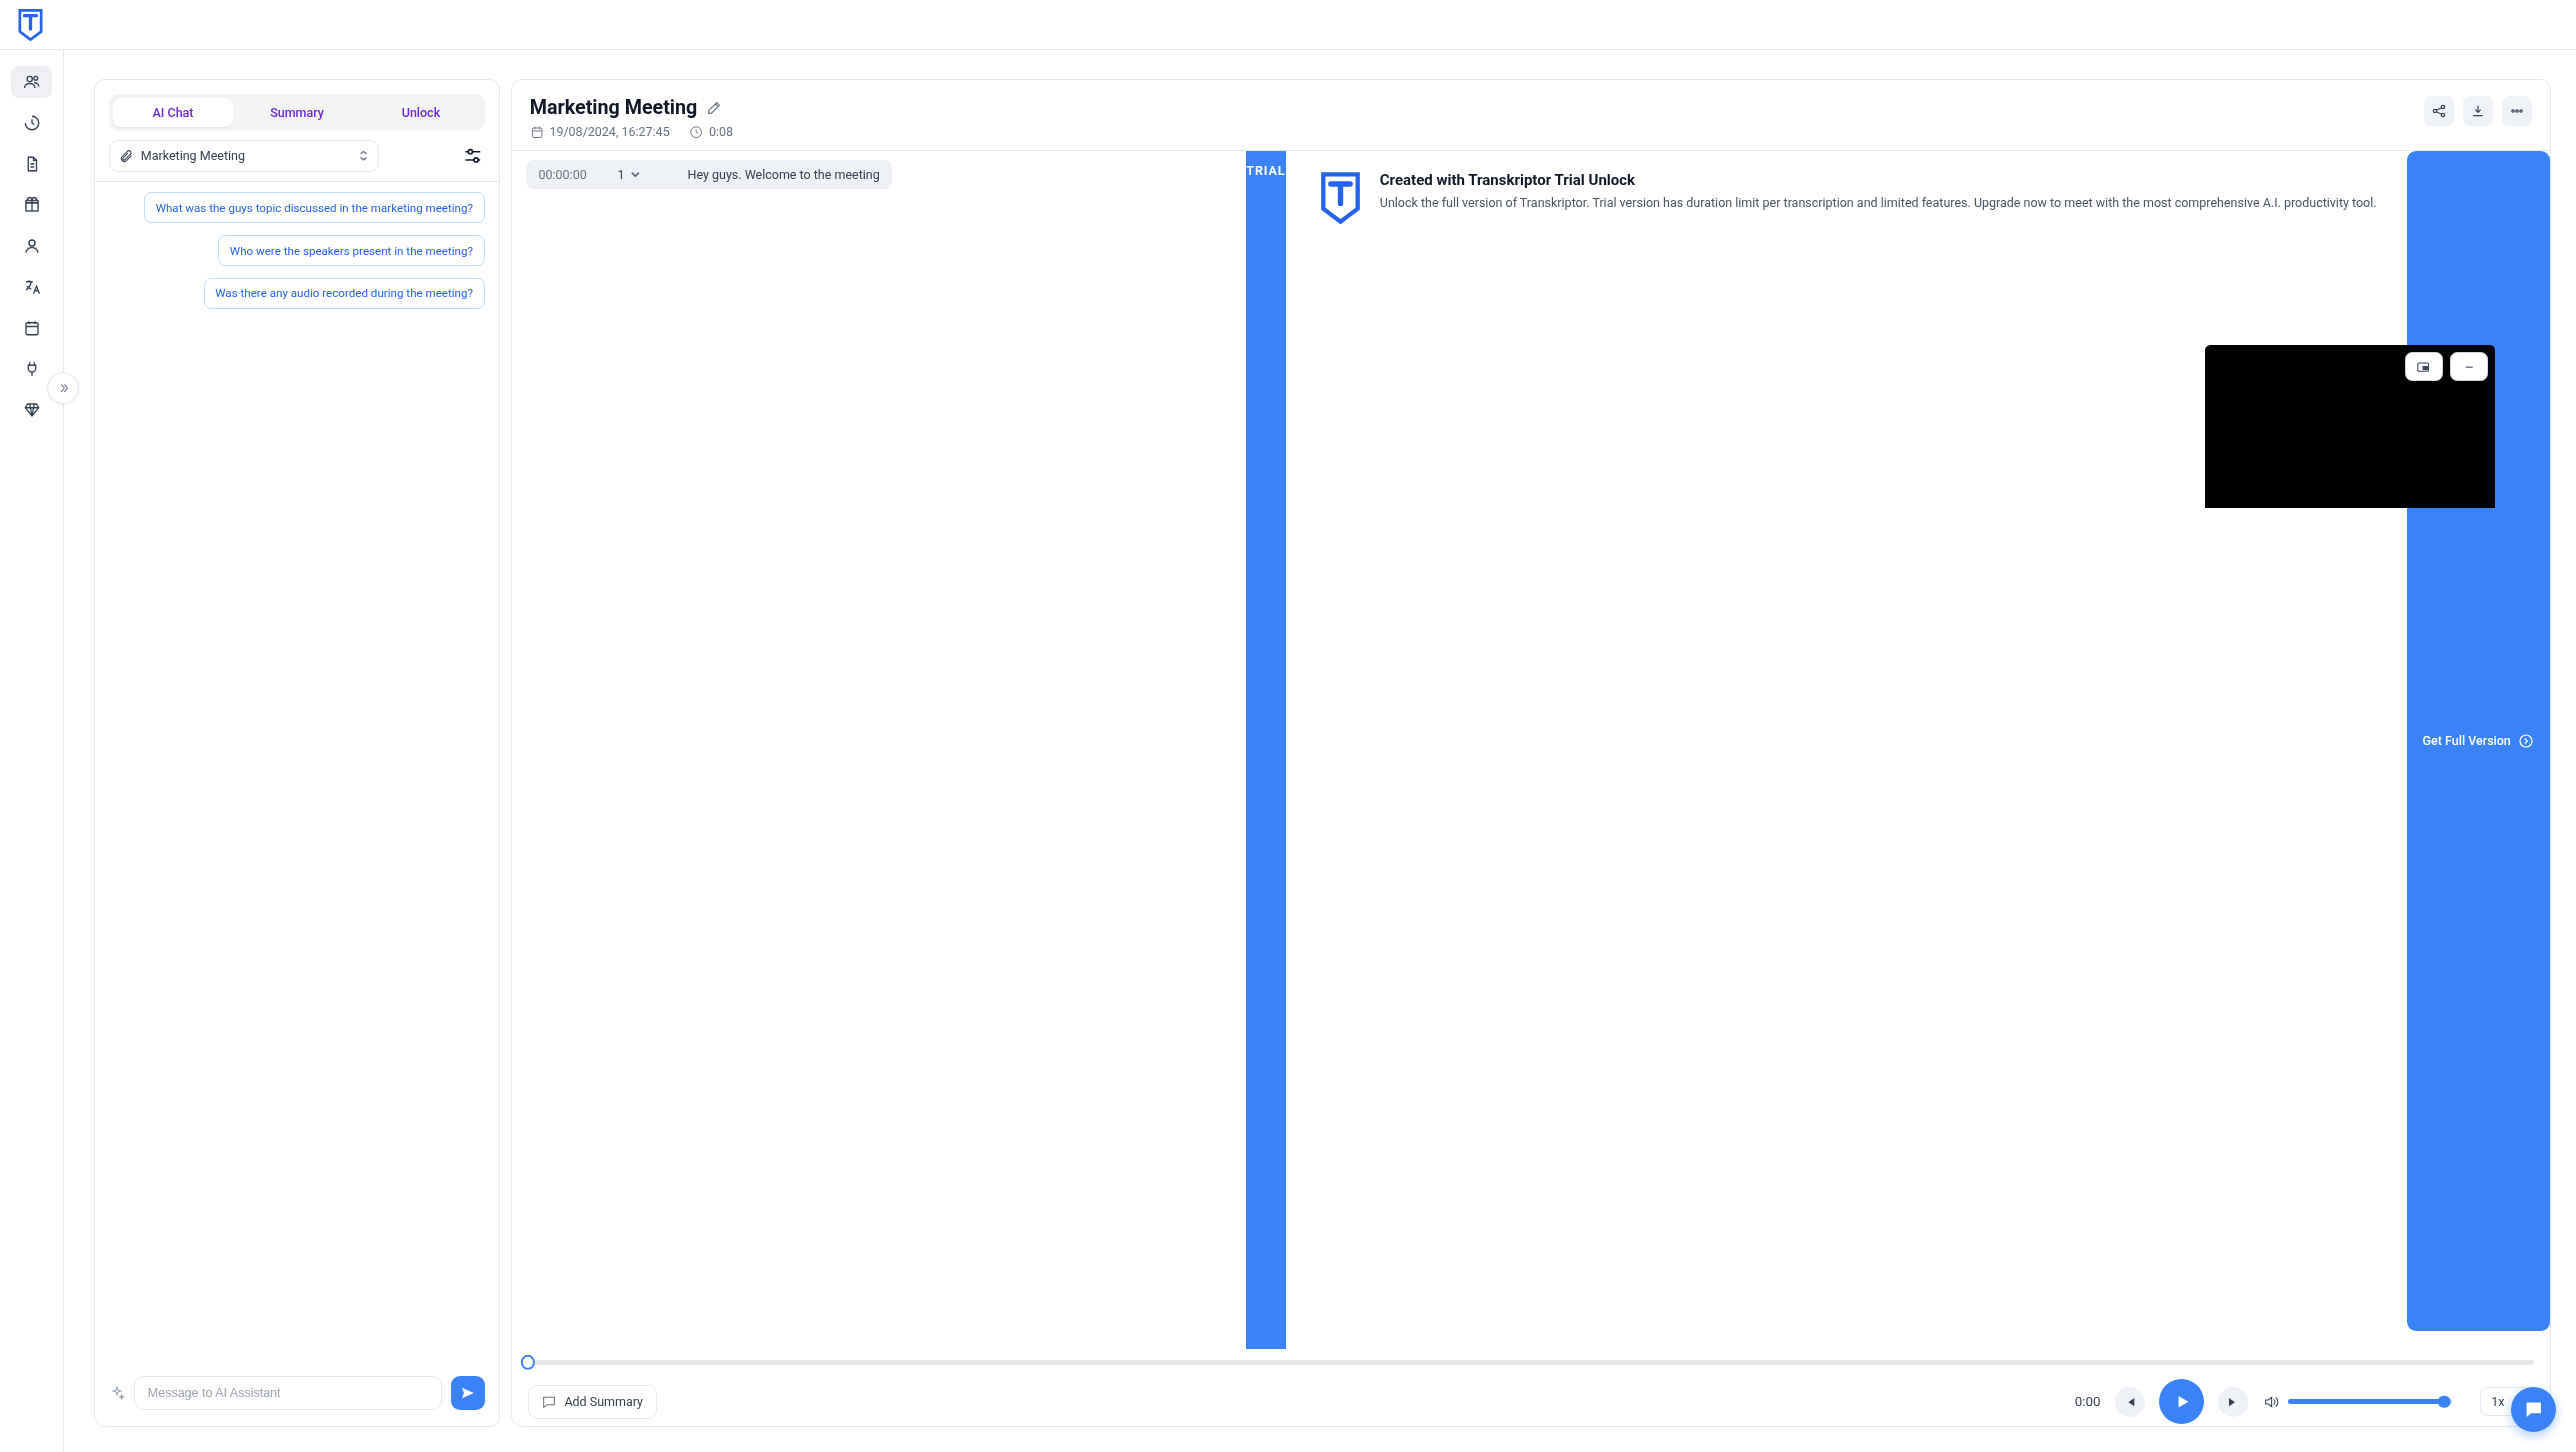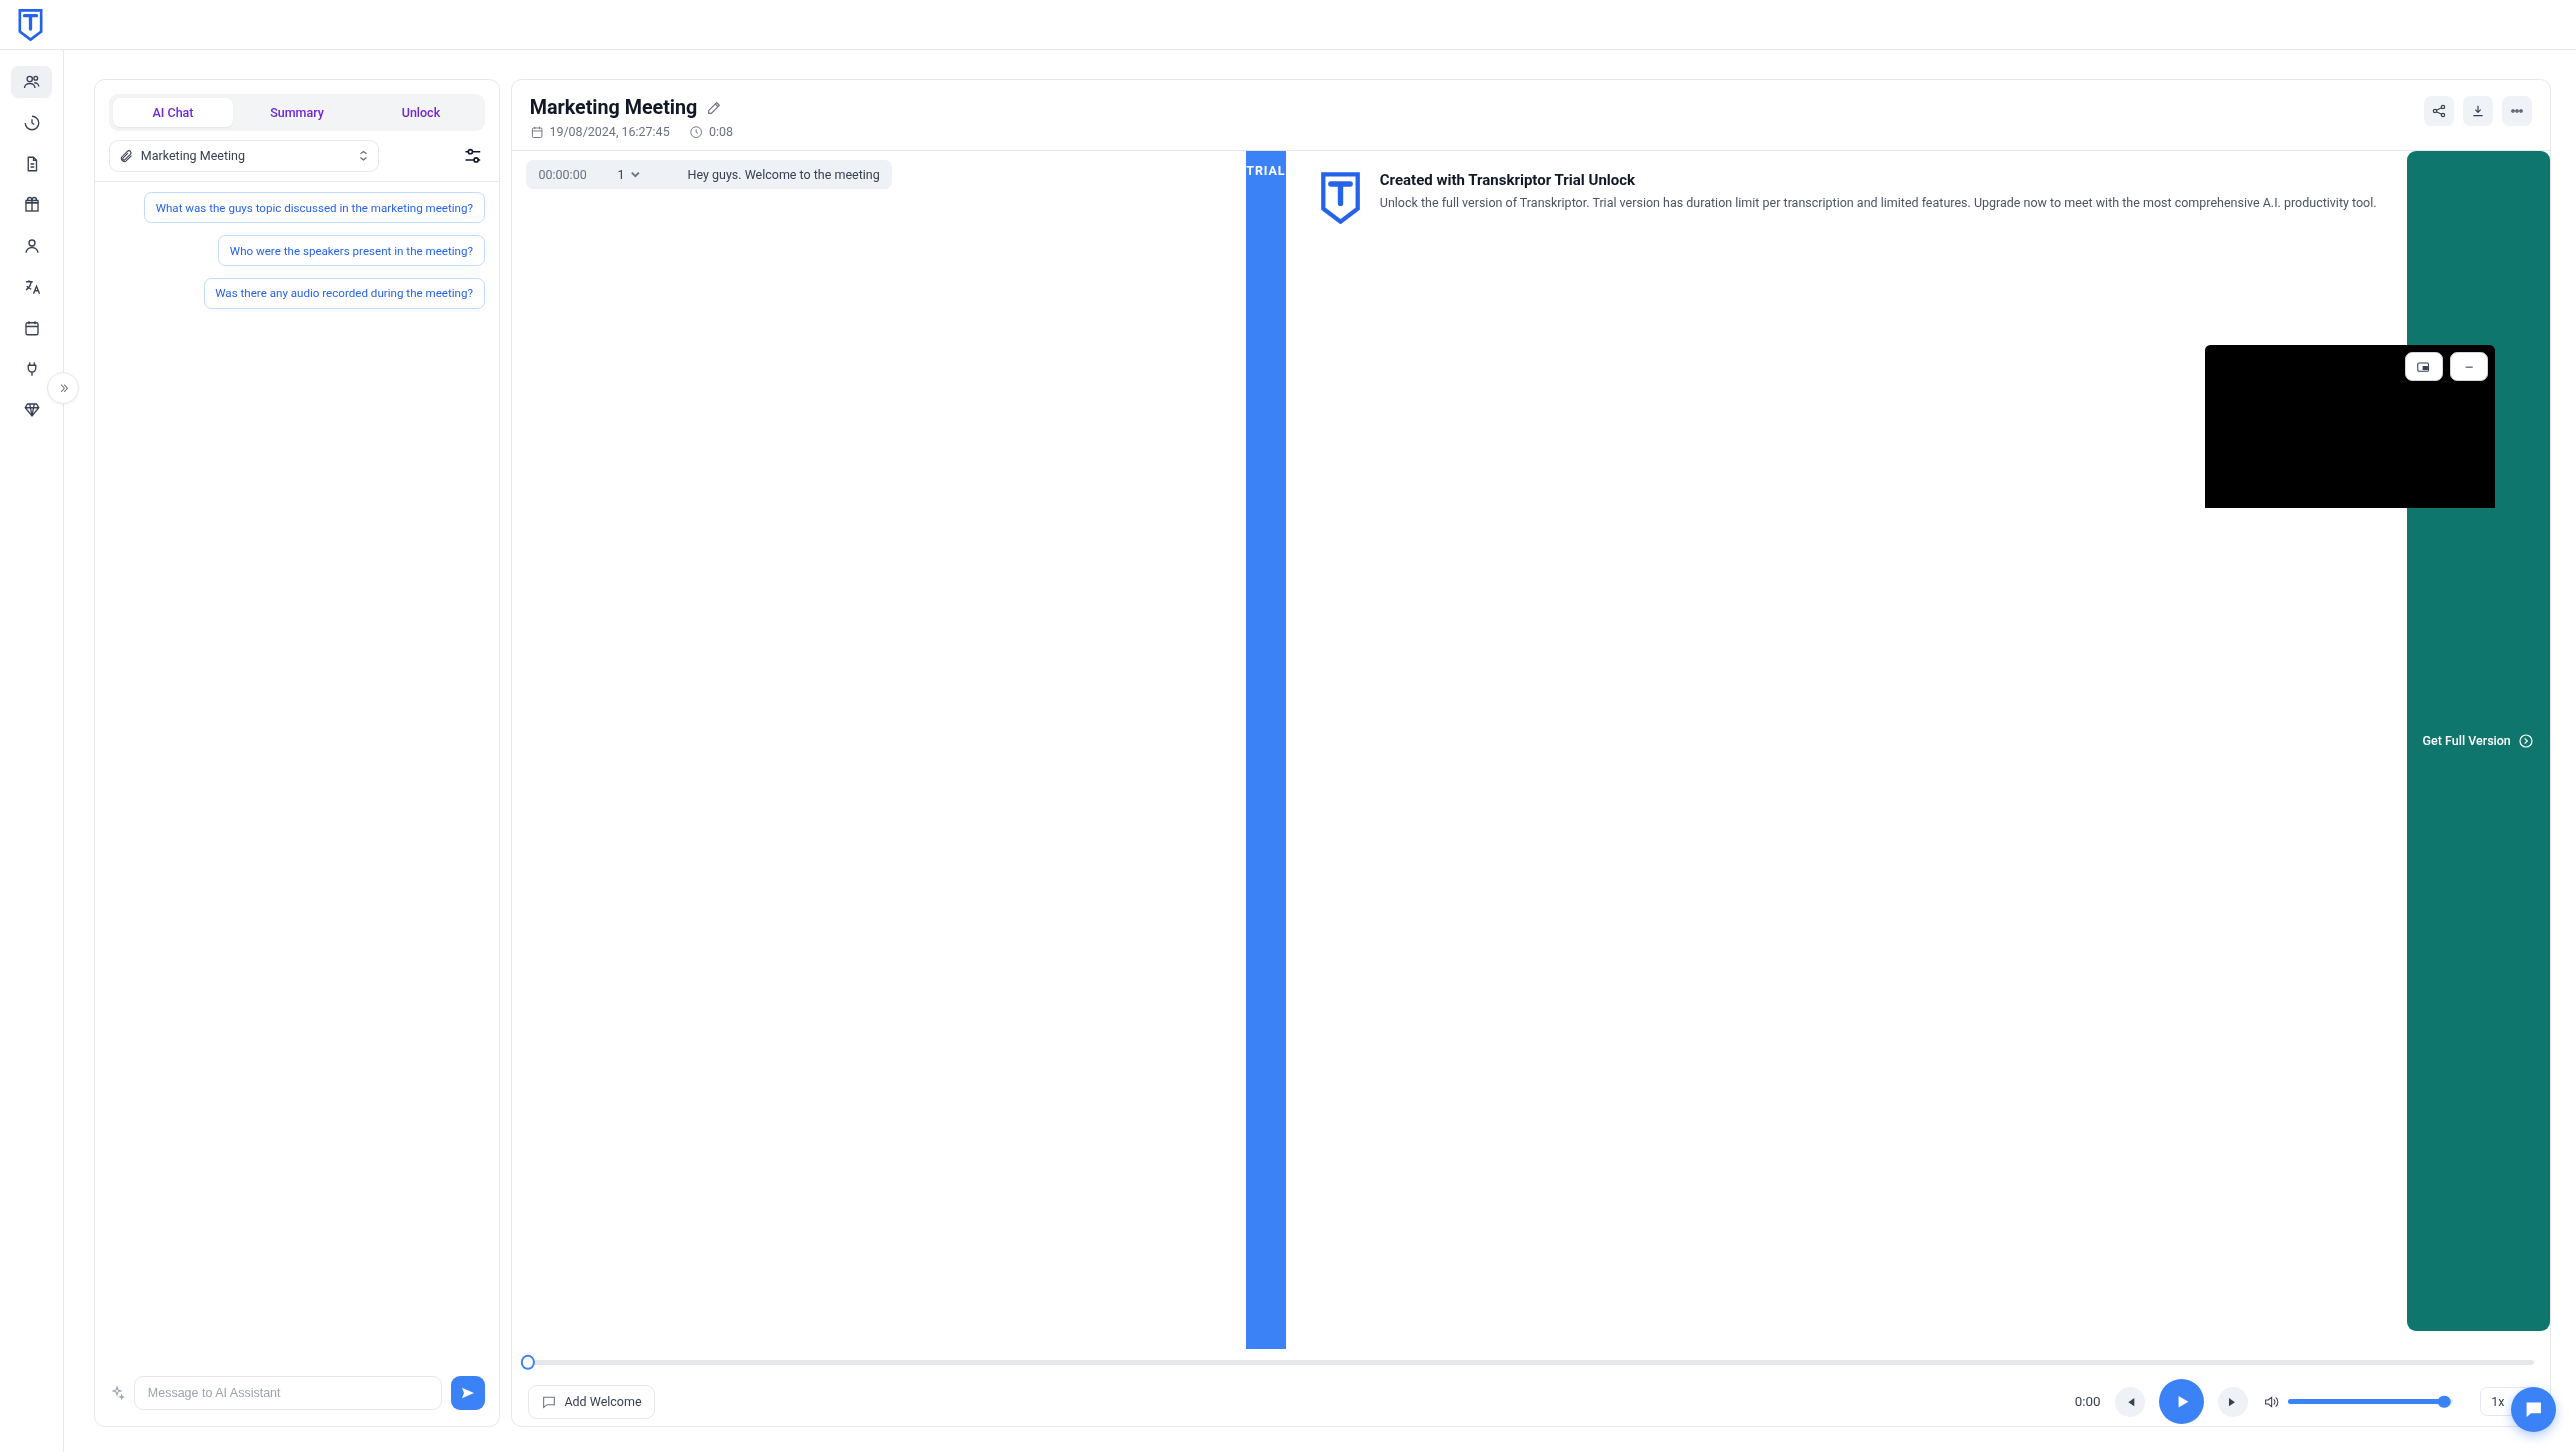--- a/index.html
+++ b/index.html
@@ -70,21 +70,21 @@
   .video-float .vctrl{position:absolute;top:7.2px;right:7.2px;display:flex;gap:7.2px;}
   .vbtn{width:38px;height:29px;background:#fff;border:0.9px solid #d1d5db;border-radius:7.2px;display:flex;align-items:center;justify-content:center;cursor:pointer;}
   .vbtn svg{width:14.3px;height:14.3px;stroke:#374151;fill:none;stroke-width:1.8;}
   .video-body{height:163px;}
   .trial-bar{background:#3b82f6;color:#fff;text-align:center;font-weight:700;letter-spacing:0.9px;font-size:12.5px;padding:12.5px 0;}
   .trial-box{padding:19.7px 30px 25px 30px;display:flex;gap:14.3px;align-items:flex-start;}
   .trial-logo{width:50px;height:54px;display:flex;align-items:center;justify-content:center;flex-shrink:0;}
   .trial-text h3{font-size:15px;font-weight:700;margin-bottom:5.4px;}
   .trial-text p{font-size:12.5px;color:#4b5563;line-height:1.45;}
   .trial-cta-wrap{display:flex;justify-content:center;padding-bottom:18px;}
-  .trial-cta{background:#0f766e;color:#fff;border-radius:9px;padding:9px 16px;font-size:12.5px;font-weight:500;display:flex;align-items:center;gap:7.2px;cursor:pointer;}
+  .trial-cta{background:#3b82f6;color:#fff;border-radius:9px;padding:9px 16px;font-size:12.5px;font-weight:500;display:flex;align-items:center;gap:7.2px;cursor:pointer;}
   .trial-cta svg{width:16px;height:16px;stroke:#fff;fill:none;stroke-width:1.8;}
 
   
   .player{padding:10.7px 16px 1.8px 16px;}
   .seek{position:relative;height:5.4px;background:#e5e7eb;border-radius:2.7px;margin-bottom:14.3px;cursor:pointer;}
   .seek .prog{position:absolute;left:0;top:0;height:100%;width:0;background:#3b82f6;border-radius:2.7px;}
   .seek .thumb{position:absolute;left:0;top:50%;transform:translate(-50%,-50%);width:14.3px;height:14.3px;border-radius:50%;background:#fff;border:2.7px solid #3b82f6;}
   .player-row{display:flex;align-items:center;gap:14.3px;}
   .add-comment{height:34px;border:0.9px solid #e5e7eb;border-radius:9px;display:flex;align-items:center;gap:7.2px;padding:0 12.5px;font-size:12.5px;color:#374151;cursor:pointer;}
   .add-comment svg{width:16px;height:16px;stroke:#6b7280;fill:none;stroke-width:1.6;}
@@ -350,21 +350,21 @@
       <div class="player">
         <div class="seek">
           <div class="prog"></div>
           <div class="thumb"></div>
         </div>
         <div class="player-row">
           <div class="add-comment">
             <svg viewBox="0 0 24 24">
                 <path d="M4 5h16v11H9l-5 4V5z"></path>
               </svg>
-            <span>Add Welcome</span>
+            <span>Add Summary</span>
           </div>
           <span class="time-label">0:00</span>
           <div class="circ">
               <svg viewBox="0 0 24 24">
                 <path d="M7 5v14M19 5L9 12l10 7z"></path>
               </svg>
             </div>
           <div class="circ big">
               <svg viewBox="0 0 24 24">
                 <path d="M8 5l12 7-12 7z"></path>

